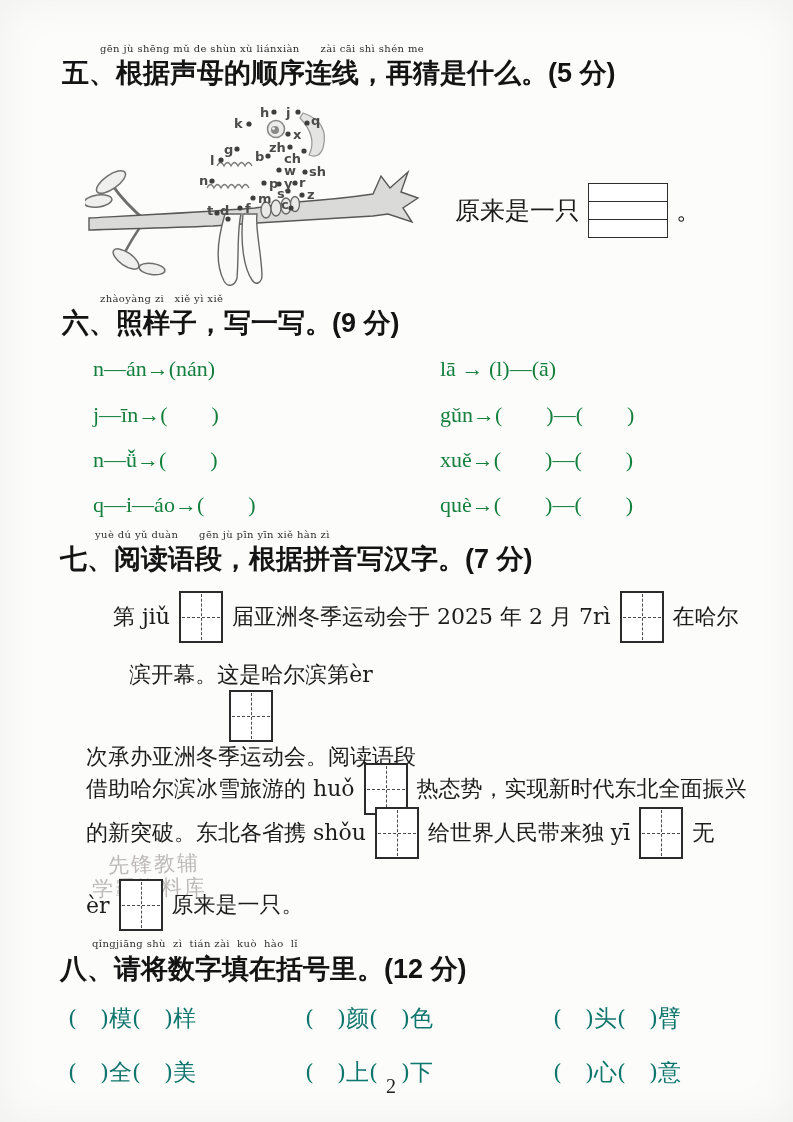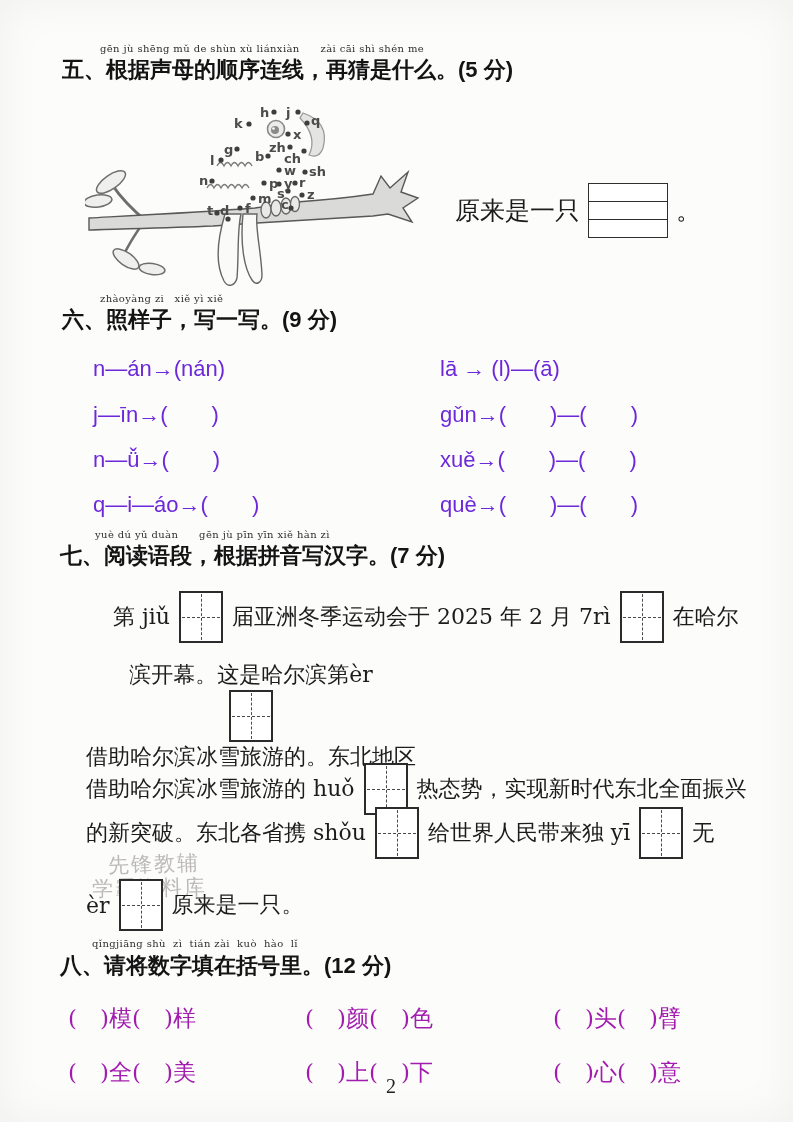--- a/index.html
+++ b/index.html
@@ -9,37 +9,37 @@
     font-family:"Liberation Serif","DejaVu Serif",serif;color:#1d1d1d;
     box-shadow:inset 0 0 45px rgba(0,0,0,0.05);
   }
   .abs{position:absolute;}
   .sec-pinyin{
     font-family:"DejaVu Serif","Liberation Serif",serif;
     font-size:10px;color:#2e2e2e;letter-spacing:.4px;white-space:pre;
   }
   .sec-title{
     font-family:"Liberation Sans","DejaVu Sans",sans-serif;
-    font-size:22px;font-weight:700;color:#141414;white-space:pre;margin:0;
+    font-size:27px;font-weight:700;color:#141414;white-space:pre;margin:0;
   }
-  .ex-row{font-size:22px;color:#6d28d9;white-space:pre;
-    font-family:Liberation Sans, sans-serif;}
+  .ex-row{font-size:22px;color:#15803d;white-space:pre;
+    font-family:Liberation Serif, serif;}
   .answer-row{display:flex;align-items:center;font-size:25px;color:#1c1c1c;}
   .flbox{display:inline-block;width:78px;height:53px;border:1.6px solid #2e2e2e;
     position:relative;background:#fff;margin:0 8px;}
   .flbox i{position:absolute;left:0;right:0;border-top:1px solid #2e2e2e;}
   .flbox i.l1{top:33%;} .flbox i.l2{top:66%;}
   .passage-line{display:flex;align-items:center;font-size:22px;color:#1c1c1c;white-space:pre;
     font-family:"DejaVu Serif","Liberation Serif",serif;}
   .tzg{display:inline-block;width:40px;height:48px;border:2px solid #2b2b2b;
     position:relative;background:#fff;margin:0 9px;flex:0 0 auto;}
   .tzg i{position:absolute;}
   .tzg i.h{left:1px;right:1px;top:50%;border-top:1.2px dashed #4a4a4a;}
   .tzg i.v{top:1px;bottom:1px;left:50%;border-left:1.2px dashed #4a4a4a;}
-  .bracket-item{position:absolute;font-size:23px;color:#a21caf;white-space:pre;
+  .bracket-item{position:absolute;font-size:23px;color:#0f766e;white-space:pre;
     font-family:"DejaVu Serif","Liberation Serif",serif;}
   .watermark{position:absolute;color:#b1aeac;font-size:21px;letter-spacing:2px;
     font-family:"Liberation Serif",serif;opacity:.85;}
   .pagenum{position:absolute;font-size:20px;color:#222;}
   svg .pl{font-family:"DejaVu Sans","Liberation Sans",sans-serif;font-size:13px;
     font-weight:700;fill:#4c4c4c;}
 </style>
 </head>
 <body>
 
@@ -169,21 +169,21 @@
     <span>第 jiǔ</span>
     <span class="tzg"><i class="h"></i><i class="v"></i></span>
     <span>届亚洲冬季运动会于 2025 年 2 月 7rì</span>
     <span class="tzg"><i class="h"></i><i class="v"></i></span>
     <span>在哈尔</span>
   </div>
 
   <div class="abs passage-line" style="left:86px;top:660px;height:58px;flex-direction:column;">
     <span>滨开幕。这是哈尔滨第èr</span>
     <span class="tzg"><i class="h"></i><i class="v"></i></span>
-    <span>借助哈尔滨冰雪旅游的。东北地区</span>
+    <span>次承办亚洲冬季运动会。阅读语段</span>
   </div>
 
   <div class="abs passage-line" style="left:86px;top:760px;height:58px;">
     <span>借助哈尔滨冰雪旅游的 huǒ</span>
     <span class="tzg"><i class="h"></i><i class="v"></i></span>
     <span>热态势，实现新时代东北全面振兴</span>
   </div>
 
   <div class="abs passage-line" style="left:86px;top:804px;height:58px;text-align:right;">
     <span>的新突破。东北各省携 shǒu</span>

